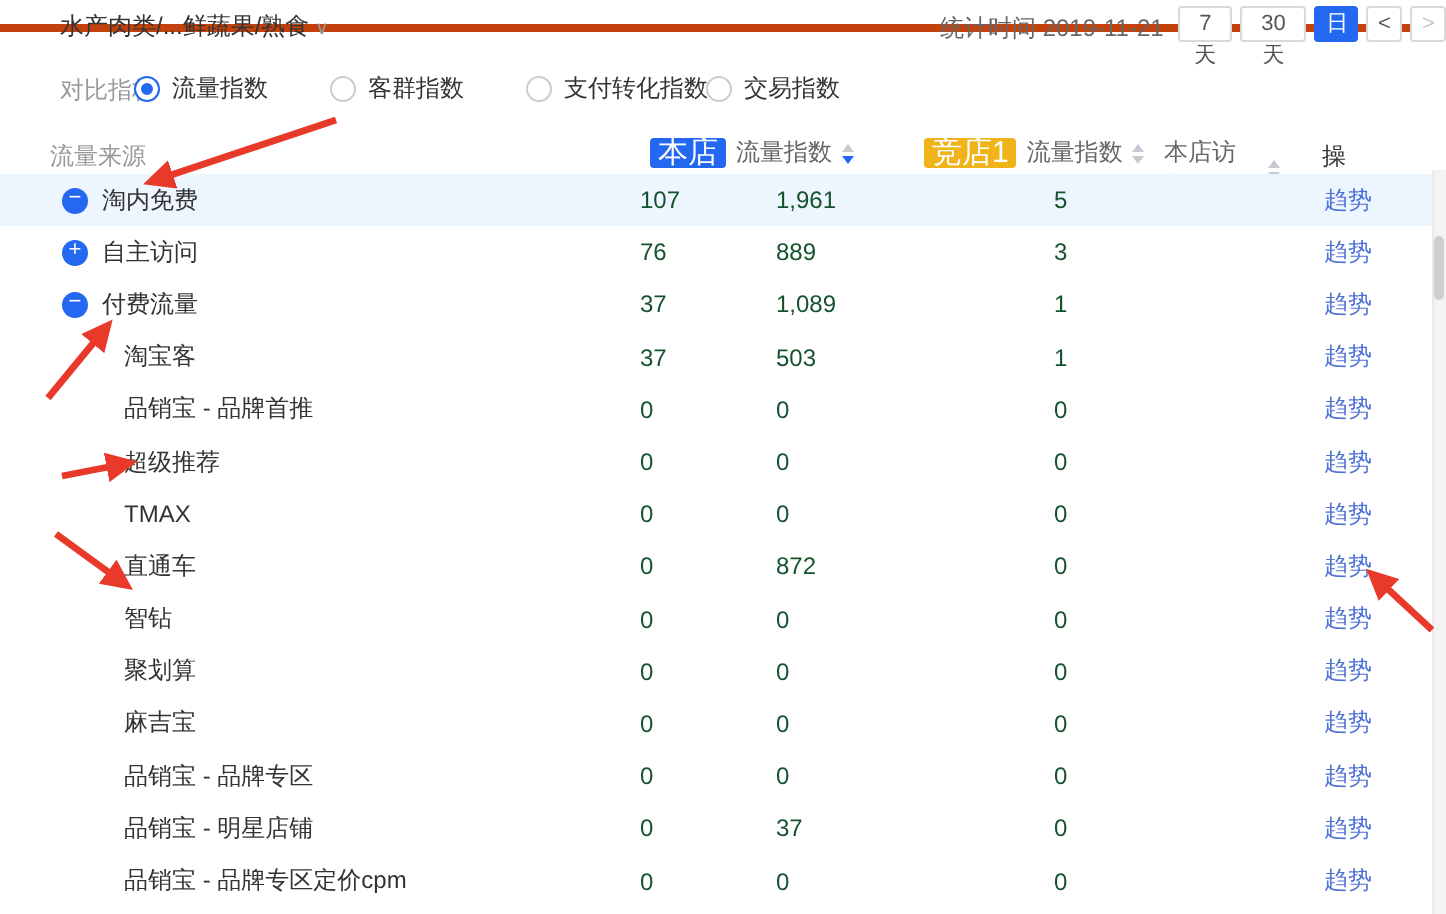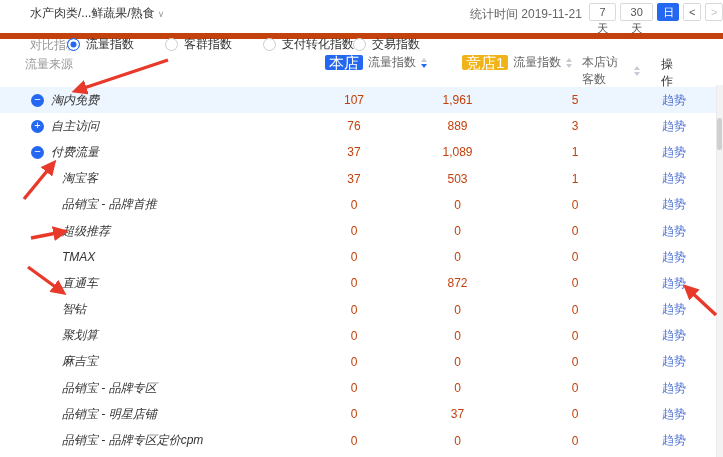--- a/index.html
+++ b/index.html
@@ -1,40 +1,40 @@
 <!DOCTYPE html>
 <html style="--accent: #2468f2; --badge-yellow: #f0b41a; --link: #4d71d6; --hl: #edf5fe;"><head>
 <meta charset="utf-8">
 <style>
   :root { --accent:#2468f2; --badge-yellow:#f0b41a; --link:#4d71d6; --hl:#edf5fe; }
   * { margin:0; padding:0; box-sizing:border-box; }
   body { width:723px; height:457px; position:relative; overflow:hidden; background:#fff;
          font-family:"Liberation Sans","DejaVu Sans",sans-serif; font-size:12px; color:#333; }
 
   
-  .topbar { position:absolute; top:0; left:0; width:723px; height:39px; background:#fff; border-bottom:6px solid #c2410c; }
+  .topbar { position:absolute; top:0; left:0; width:723px; height:16px; background:#fff; border-bottom:4px solid #c2410c; }
   .category { position:absolute; left:30px; top:5px; color:#333; cursor:pointer; }
   .caret { color:#999; font-size:9px; margin-left:3px; }
   .stat-time { position:absolute; left:470px; top:6px; color:#666; }
   .range-group { position:absolute; left:571px; top:3px; display:flex; gap:4px;margin-left:18px; }
   .btn { min-width:18px; height:18px; line-height:16px; padding:0 5px; border:1px solid #d9d9d9;
          border-radius:2px; text-align:center; font-size:11px; color:#555; background:#fff; cursor:pointer; }
   .btn.active { background:var(--accent); border-color:var(--accent); color:#fff; }
   .btn.disabled { color:#c5c5c5; }
 
   
   .filters { position:absolute; top:33px; left:0; width:723px; height:22px; }
   .filters-label { position:absolute; left:30px; top:4px; color:#999; }
   .radio-opt { position:absolute; top:3px; display:flex; align-items:center; gap:6px; cursor:pointer; color:#333; }
   .pos0{left:67px} .pos1{left:165px} .pos2{left:263px} .pos3{left:353px}
   .radio-circle { width:13px; height:13px; border:1px solid #ccc; border-radius:50%; background:#fff; }
   .radio-opt.selected .radio-circle { border:1px solid var(--accent); background:var(--accent); box-shadow:inset 0 0 0 2.5px #fff; }
 
   
-  .thead { position:absolute; top:49px; left:0; width:640px; height:27px; }
+  .thead { position:absolute; top:63px; left:0; width:640px; height:27px; }
   .h-src { position:absolute; left:25px; top:7px; color:#999; }
   .h-group { position:absolute; top:5px; display:flex; align-items:center; gap:5px; }
   .g1{left:325px} .g2{left:462px} .g3{left:582px}
   .h-act { position:absolute; left:661px; top:7px; color:#333; }
   .badge { height:15px; line-height:15px; padding:0 4px; border-radius:2px; color:#fff; font-size:15px; }
   .badge.shop { background:var(--accent); }
   .badge.rival { background:var(--badge-yellow); }
   .h-label { color:#666; }
   .sort { display:flex; flex-direction:column; gap:2px; cursor:pointer; }
   .sort i { display:block; width:0; height:0; border-left:3.5px solid transparent; border-right:3.5px solid transparent; }
@@ -44,22 +44,22 @@
 
   
   .tbody { position:absolute; top:87px; left:0; width:716px; }
   .trow { display:flex; align-items:center; height:26.2px; }
   .trow.hl { background:var(--hl); }
   .cell { flex:none; }
   .cell.src { width:320px; padding-left:31px; display:flex; align-items:center; gap:7px; }
   .trow.lvl1 .cell.src { padding-left:62px; }
   .expand { width:13px; height:13px; border-radius:50%; background:var(--accent); color:#fff;
             font-size:11px; line-height:11px; text-align:center; cursor:pointer; flex:none; }
-  .src-label { color:#333;font-style:italic; }
-  .num { text-align:center; color:#c2410c; }
+  .src-label { color:#333; }
+  .num { text-align:left; color:#14532d; }
   .c1{width:68px} .c2{width:139px} .c3{width:96px}
   .cell.act { width:63px; text-align:right; }
   .trend { color:var(--link); cursor:pointer; text-decoration:none;margin-left:28px; }
 
   
   .scroll-track { position:absolute; right:0; top:85px; width:7px; height:372px; background:#f3f3f3; border-left:1px solid #eaeaea; }
   .scroll-thumb { position:absolute; right:1px; top:33px; width:5px; height:32px; background:#cfcfcf; border-radius:3px; cursor:pointer; }
 
   
   .overlay { position:absolute; inset:0; width:723px; height:457px; pointer-events:none; z-index:20; }

